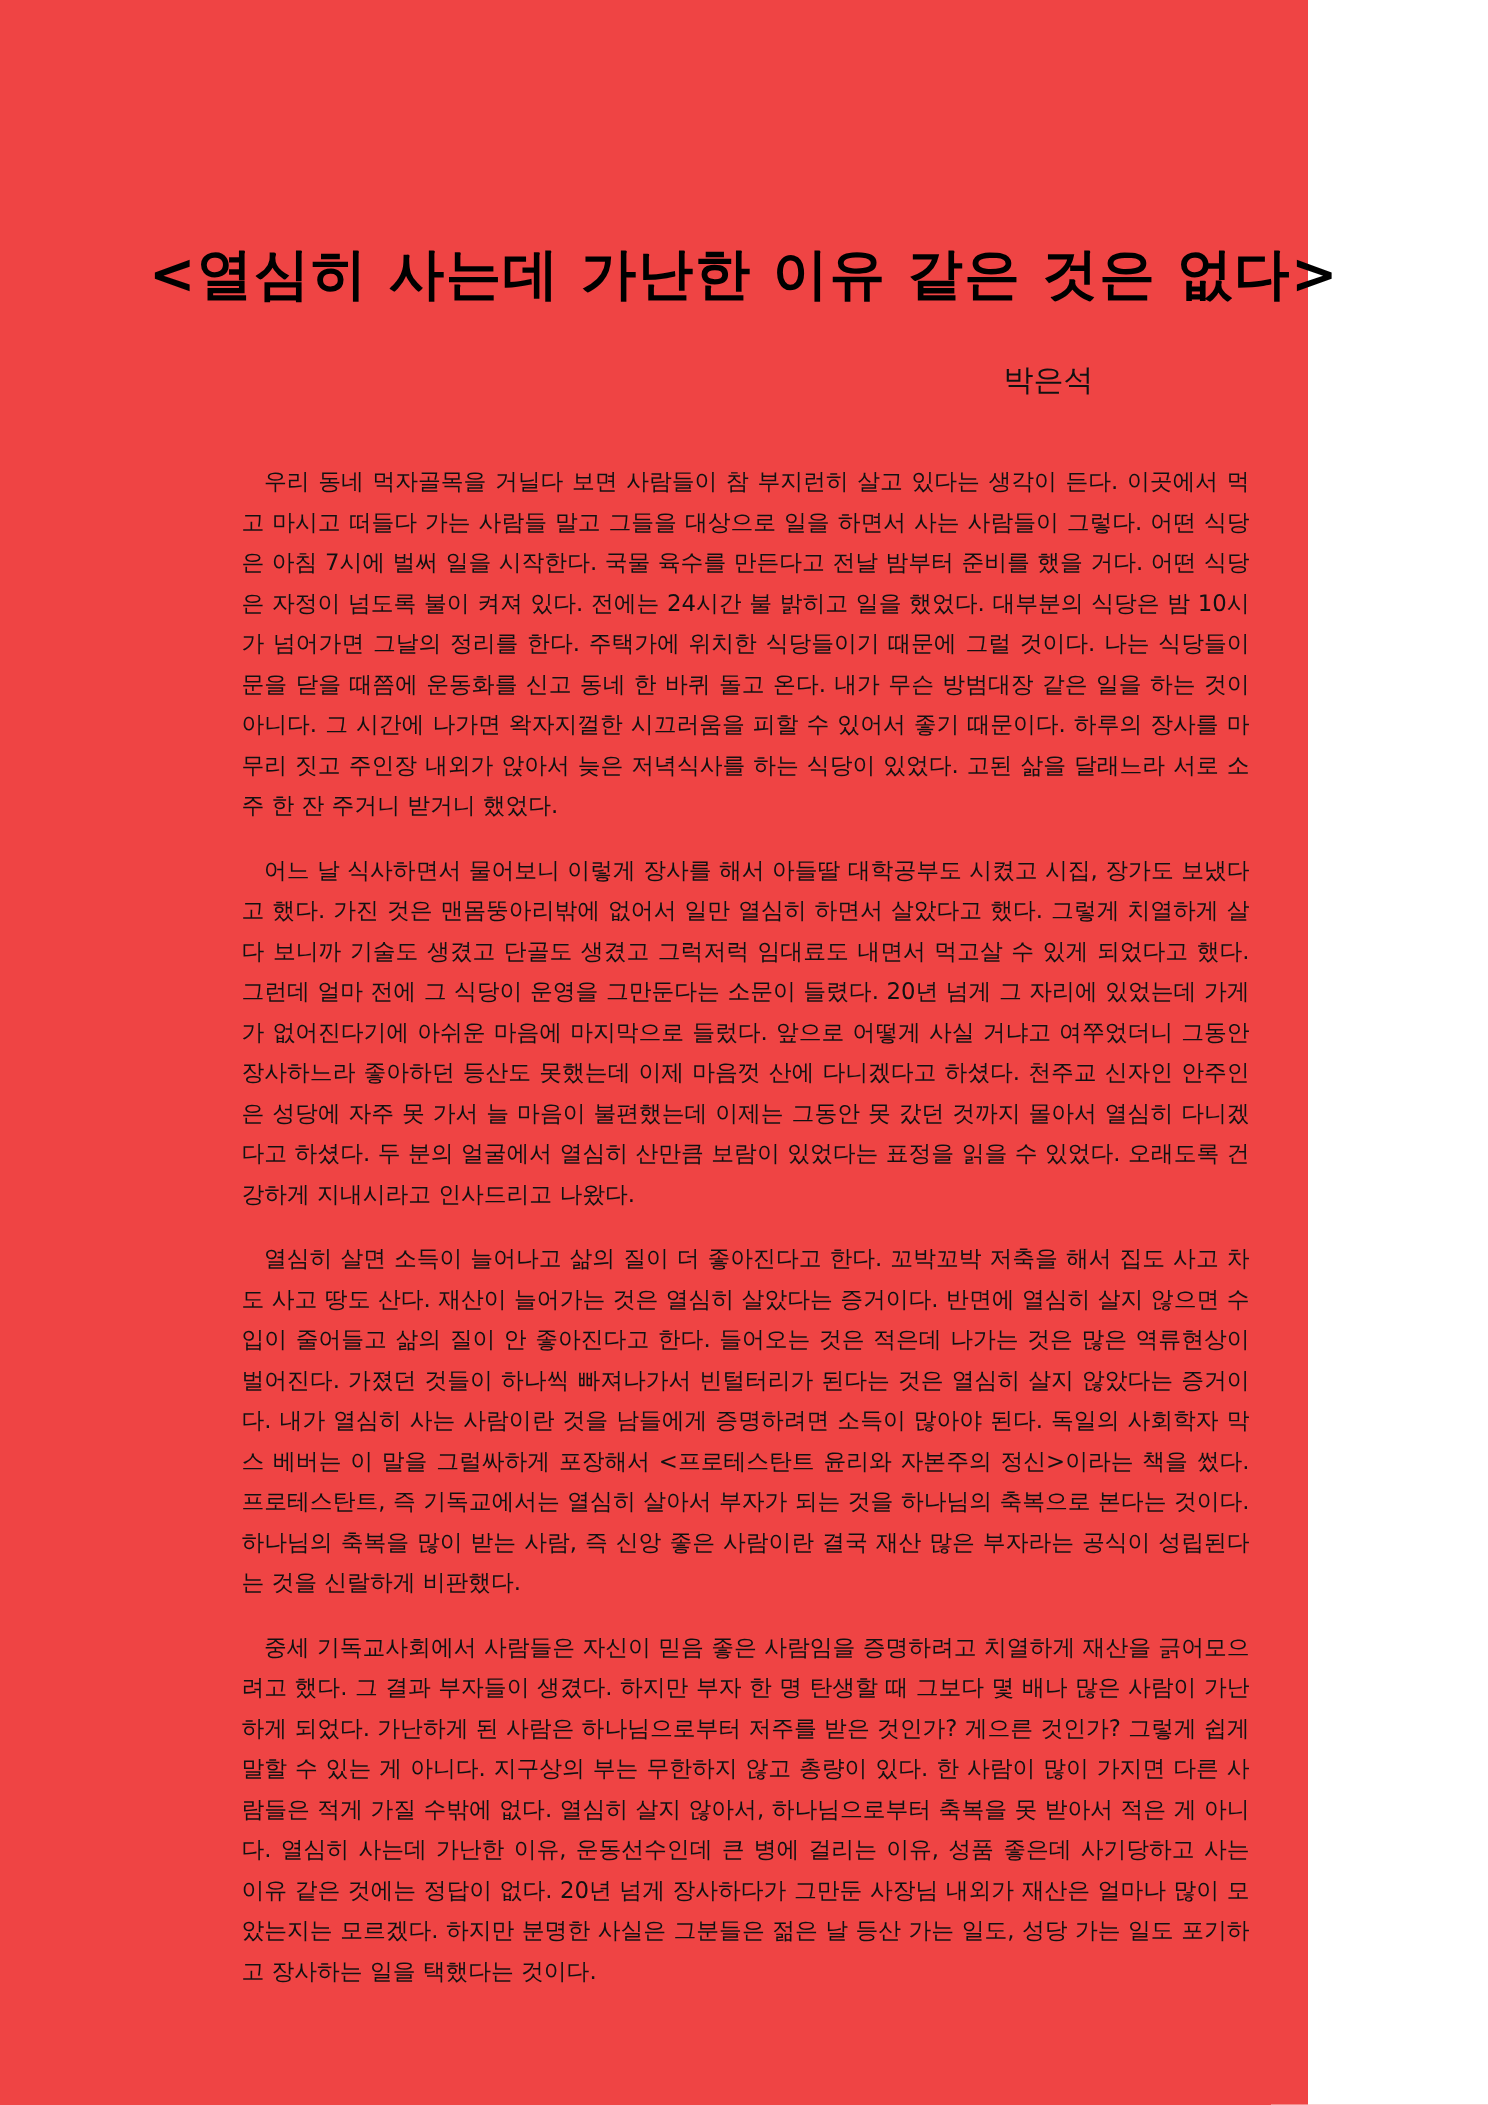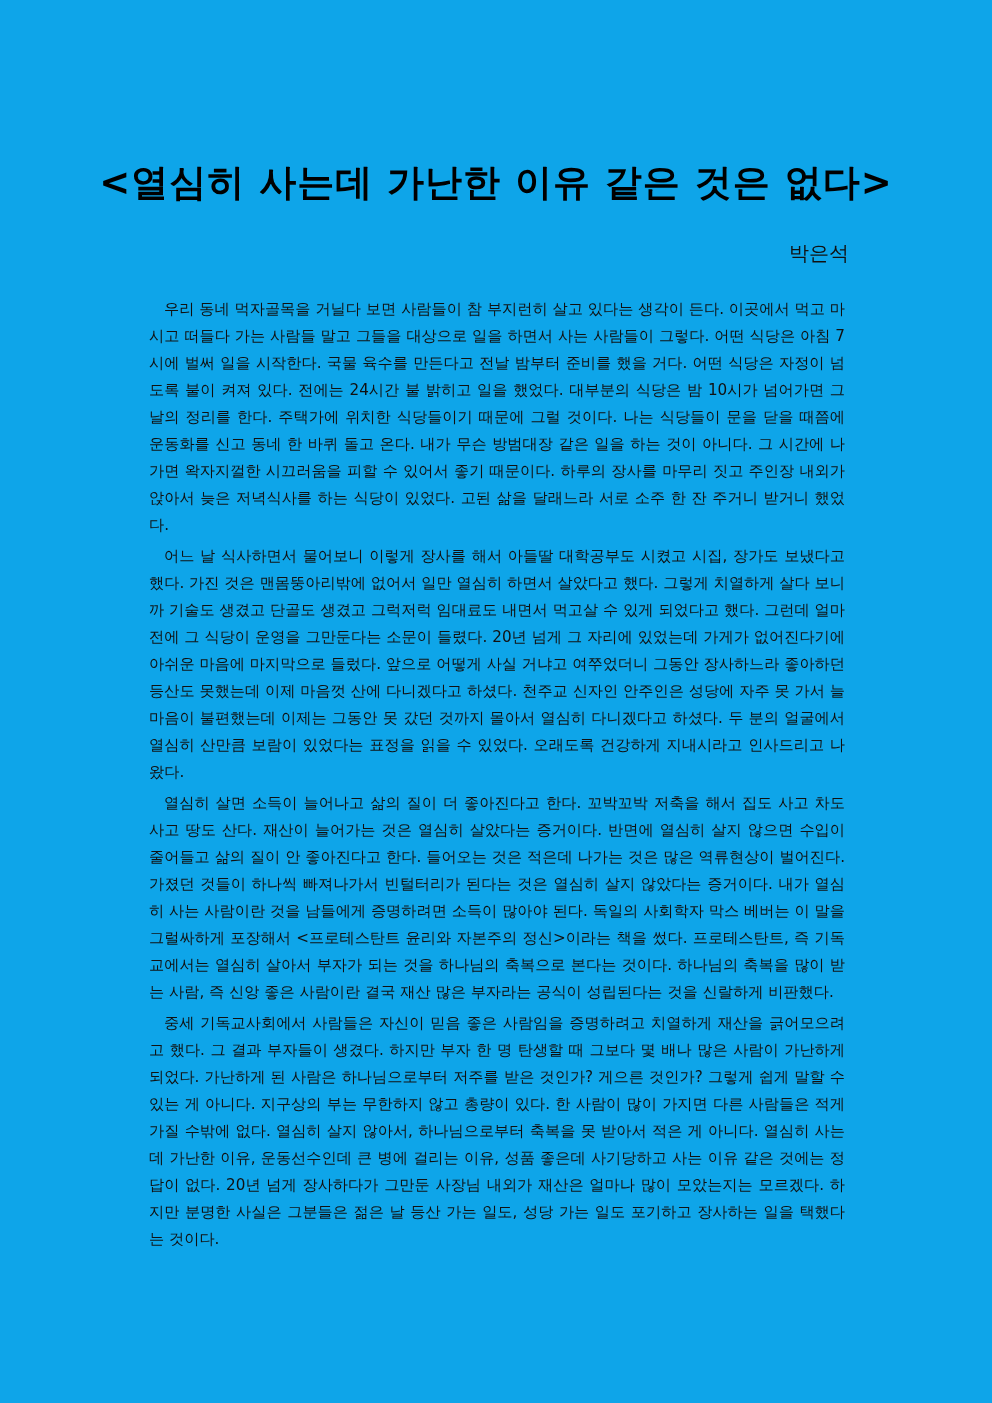--- a/index.html
+++ b/index.html
@@ -1,32 +1,32 @@
 <!DOCTYPE html>
 <html><head>
 <meta charset="utf-8">
 <style>
   html, body { margin: 0; padding: 0; background: #ffffff; }
   body { width: 992px; height: 1403px; position: relative; overflow: hidden; }
-  .page { position: absolute; left: 0; top: 0; width: 992px; height: 1403px; background: #0ea5e9; }
+  .page { position: absolute; left: 0; top: 0; width: 872px; height: 1403px; background: #ef4444; }
   .title {
     position: absolute; left: 0; top: 158px; width: 992px; text-align: center;
     font-family: "DejaVu Sans", sans-serif; font-weight: bold; font-size: 37px;
     color: #000; letter-spacing: 1px; line-height: 50px; margin: 0;
   }
   .author {
     position: absolute; right: 143px; top: 242px;
     font-family: "DejaVu Sans", sans-serif; font-size: 20px; color: #111; line-height: 22px;
   }
   .body {
     position: absolute; left: 145px; top: 292px; width: 704px;
     font-family: "DejaVu Sans", sans-serif; font-size: 15.2px; color: #111;
     line-height: 27px; text-align: justify;
   }
-  .body p { margin: 4px; text-indent: 15px; }
+  .body p { margin: 16px; text-indent: 15px; }
 </style>
 </head>
 <body>
 
 <div class="page">
   <h1 class="title">&lt;열심히 사는데 가난한 이유 같은 것은 없다&gt;</h1>
   <div class="author">박은석</div>
   <div class="body">
     <p>우리 동네 먹자골목을 거닐다 보면 사람들이 참 부지런히 살고 있다는 생각이 든다. 이곳에서 먹고 마시고 떠들다 가는 사람들 말고 그들을 대상으로 일을 하면서 사는 사람들이 그렇다. 어떤 식당은 아침 7시에 벌써 일을 시작한다. 국물 육수를 만든다고 전날 밤부터 준비를 했을 거다. 어떤 식당은 자정이 넘도록 불이 켜져 있다. 전에는 24시간 불 밝히고 일을 했었다. 대부분의 식당은 밤 10시가 넘어가면 그날의 정리를 한다. 주택가에 위치한 식당들이기 때문에 그럴 것이다. 나는 식당들이 문을 닫을 때쯤에 운동화를 신고 동네 한 바퀴 돌고 온다. 내가 무슨 방범대장 같은 일을 하는 것이 아니다. 그 시간에 나가면 왁자지껄한 시끄러움을 피할 수 있어서 좋기 때문이다. 하루의 장사를 마무리 짓고 주인장 내외가 앉아서 늦은 저녁식사를 하는 식당이 있었다. 고된 삶을 달래느라 서로 소주 한 잔 주거니 받거니 했었다.</p>
     <p>어느 날 식사하면서 물어보니 이렇게 장사를 해서 아들딸 대학공부도 시켰고 시집, 장가도 보냈다고 했다. 가진 것은 맨몸뚱아리밖에 없어서 일만 열심히 하면서 살았다고 했다. 그렇게 치열하게 살다 보니까 기술도 생겼고 단골도 생겼고 그럭저럭 임대료도 내면서 먹고살 수 있게 되었다고 했다. 그런데 얼마 전에 그 식당이 운영을 그만둔다는 소문이 들렸다. 20년 넘게 그 자리에 있었는데 가게가 없어진다기에 아쉬운 마음에 마지막으로 들렀다. 앞으로 어떻게 사실 거냐고 여쭈었더니 그동안 장사하느라 좋아하던 등산도 못했는데 이제 마음껏 산에 다니겠다고 하셨다. 천주교 신자인 안주인은 성당에 자주 못 가서 늘 마음이 불편했는데 이제는 그동안 못 갔던 것까지 몰아서 열심히 다니겠다고 하셨다. 두 분의 얼굴에서 열심히 산만큼 보람이 있었다는 표정을 읽을 수 있었다. 오래도록 건강하게 지내시라고 인사드리고 나왔다.</p>

